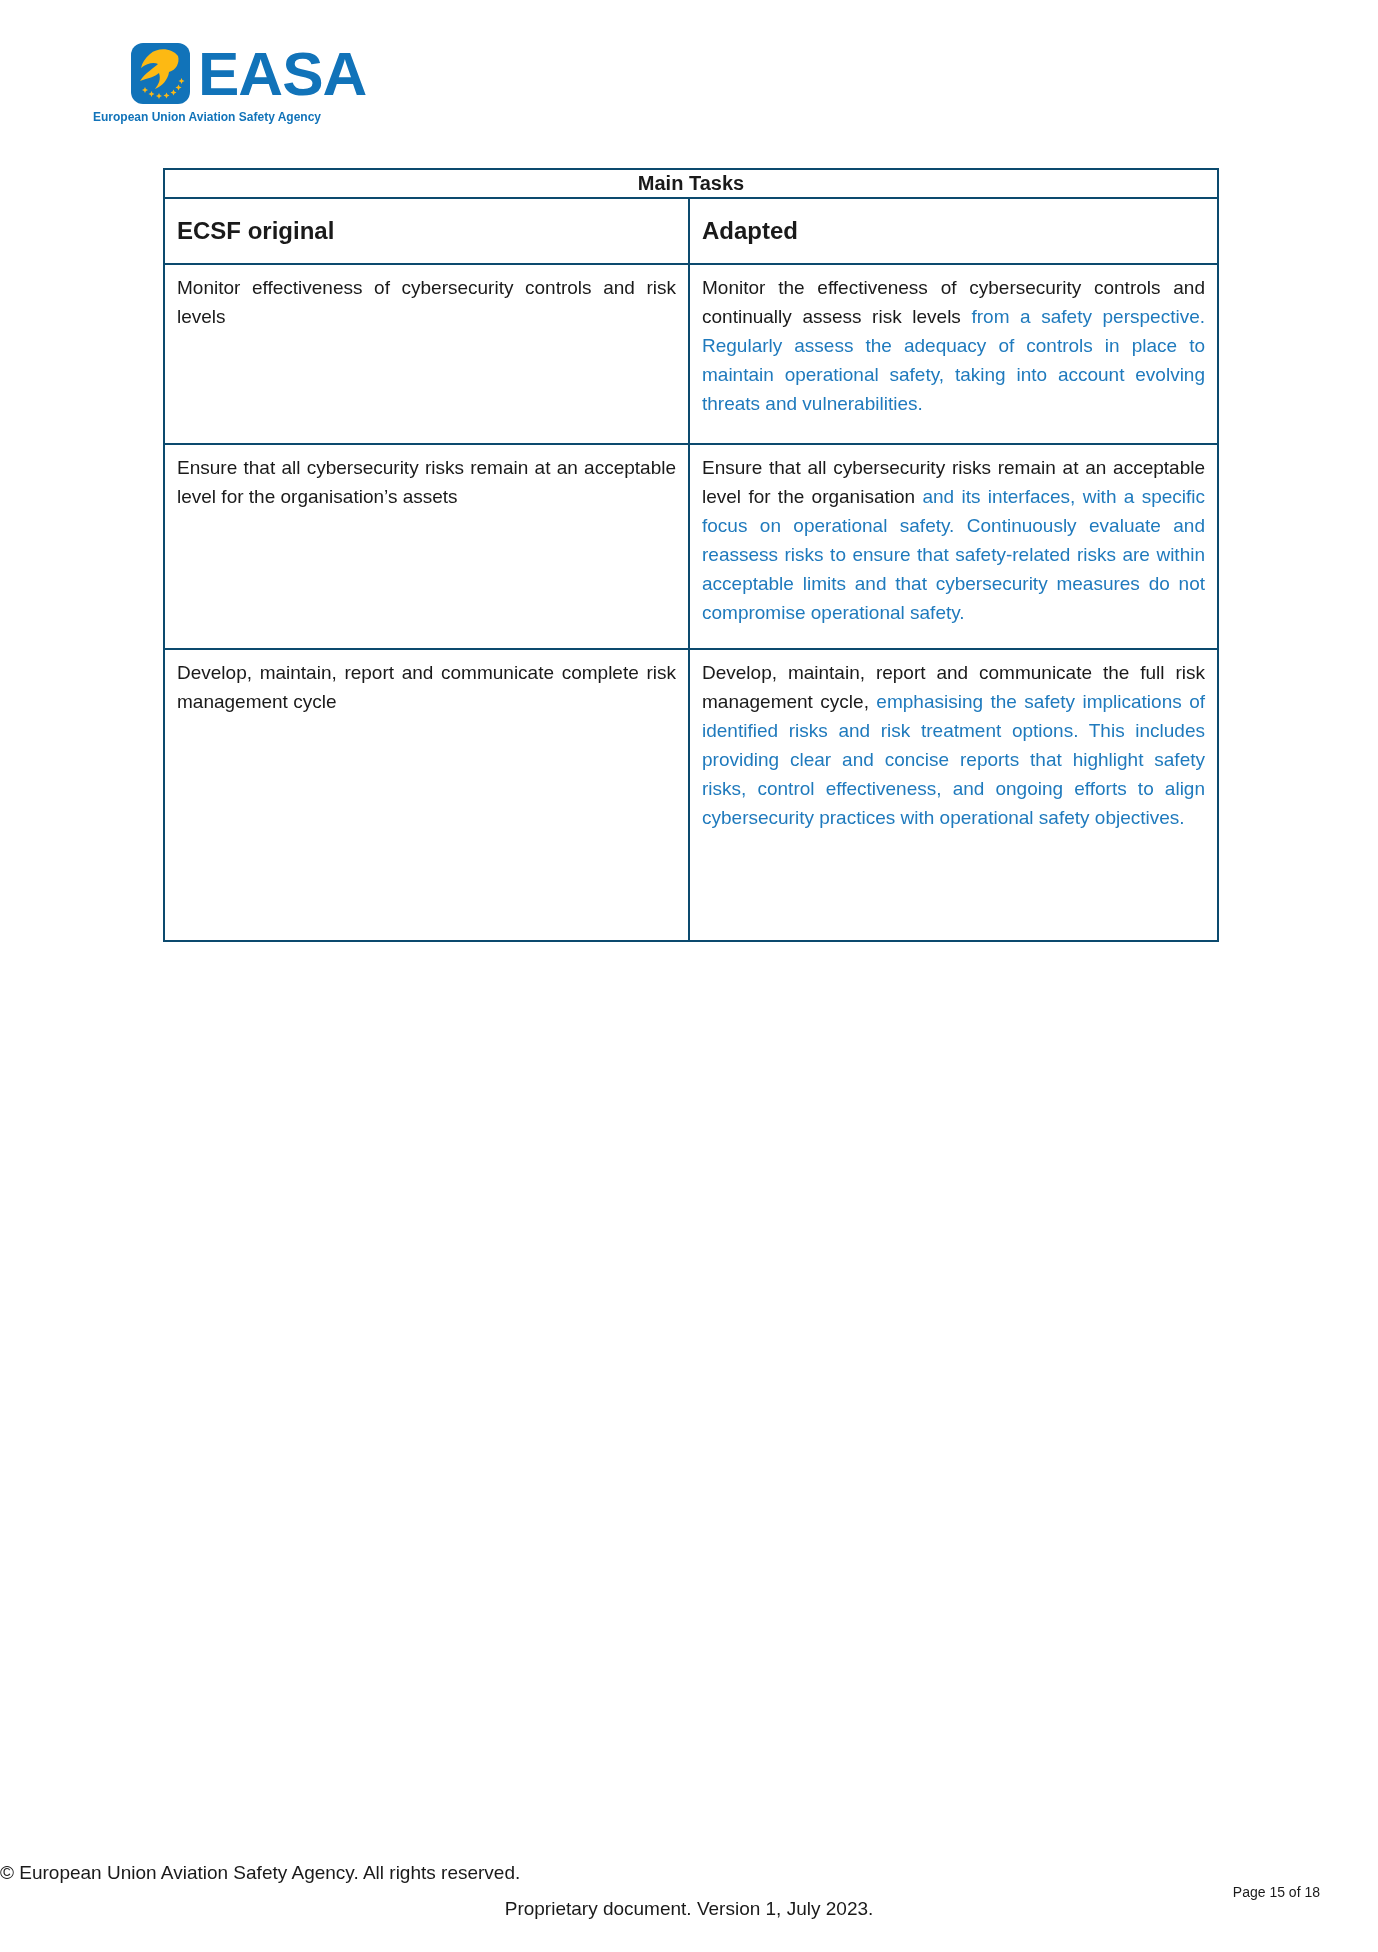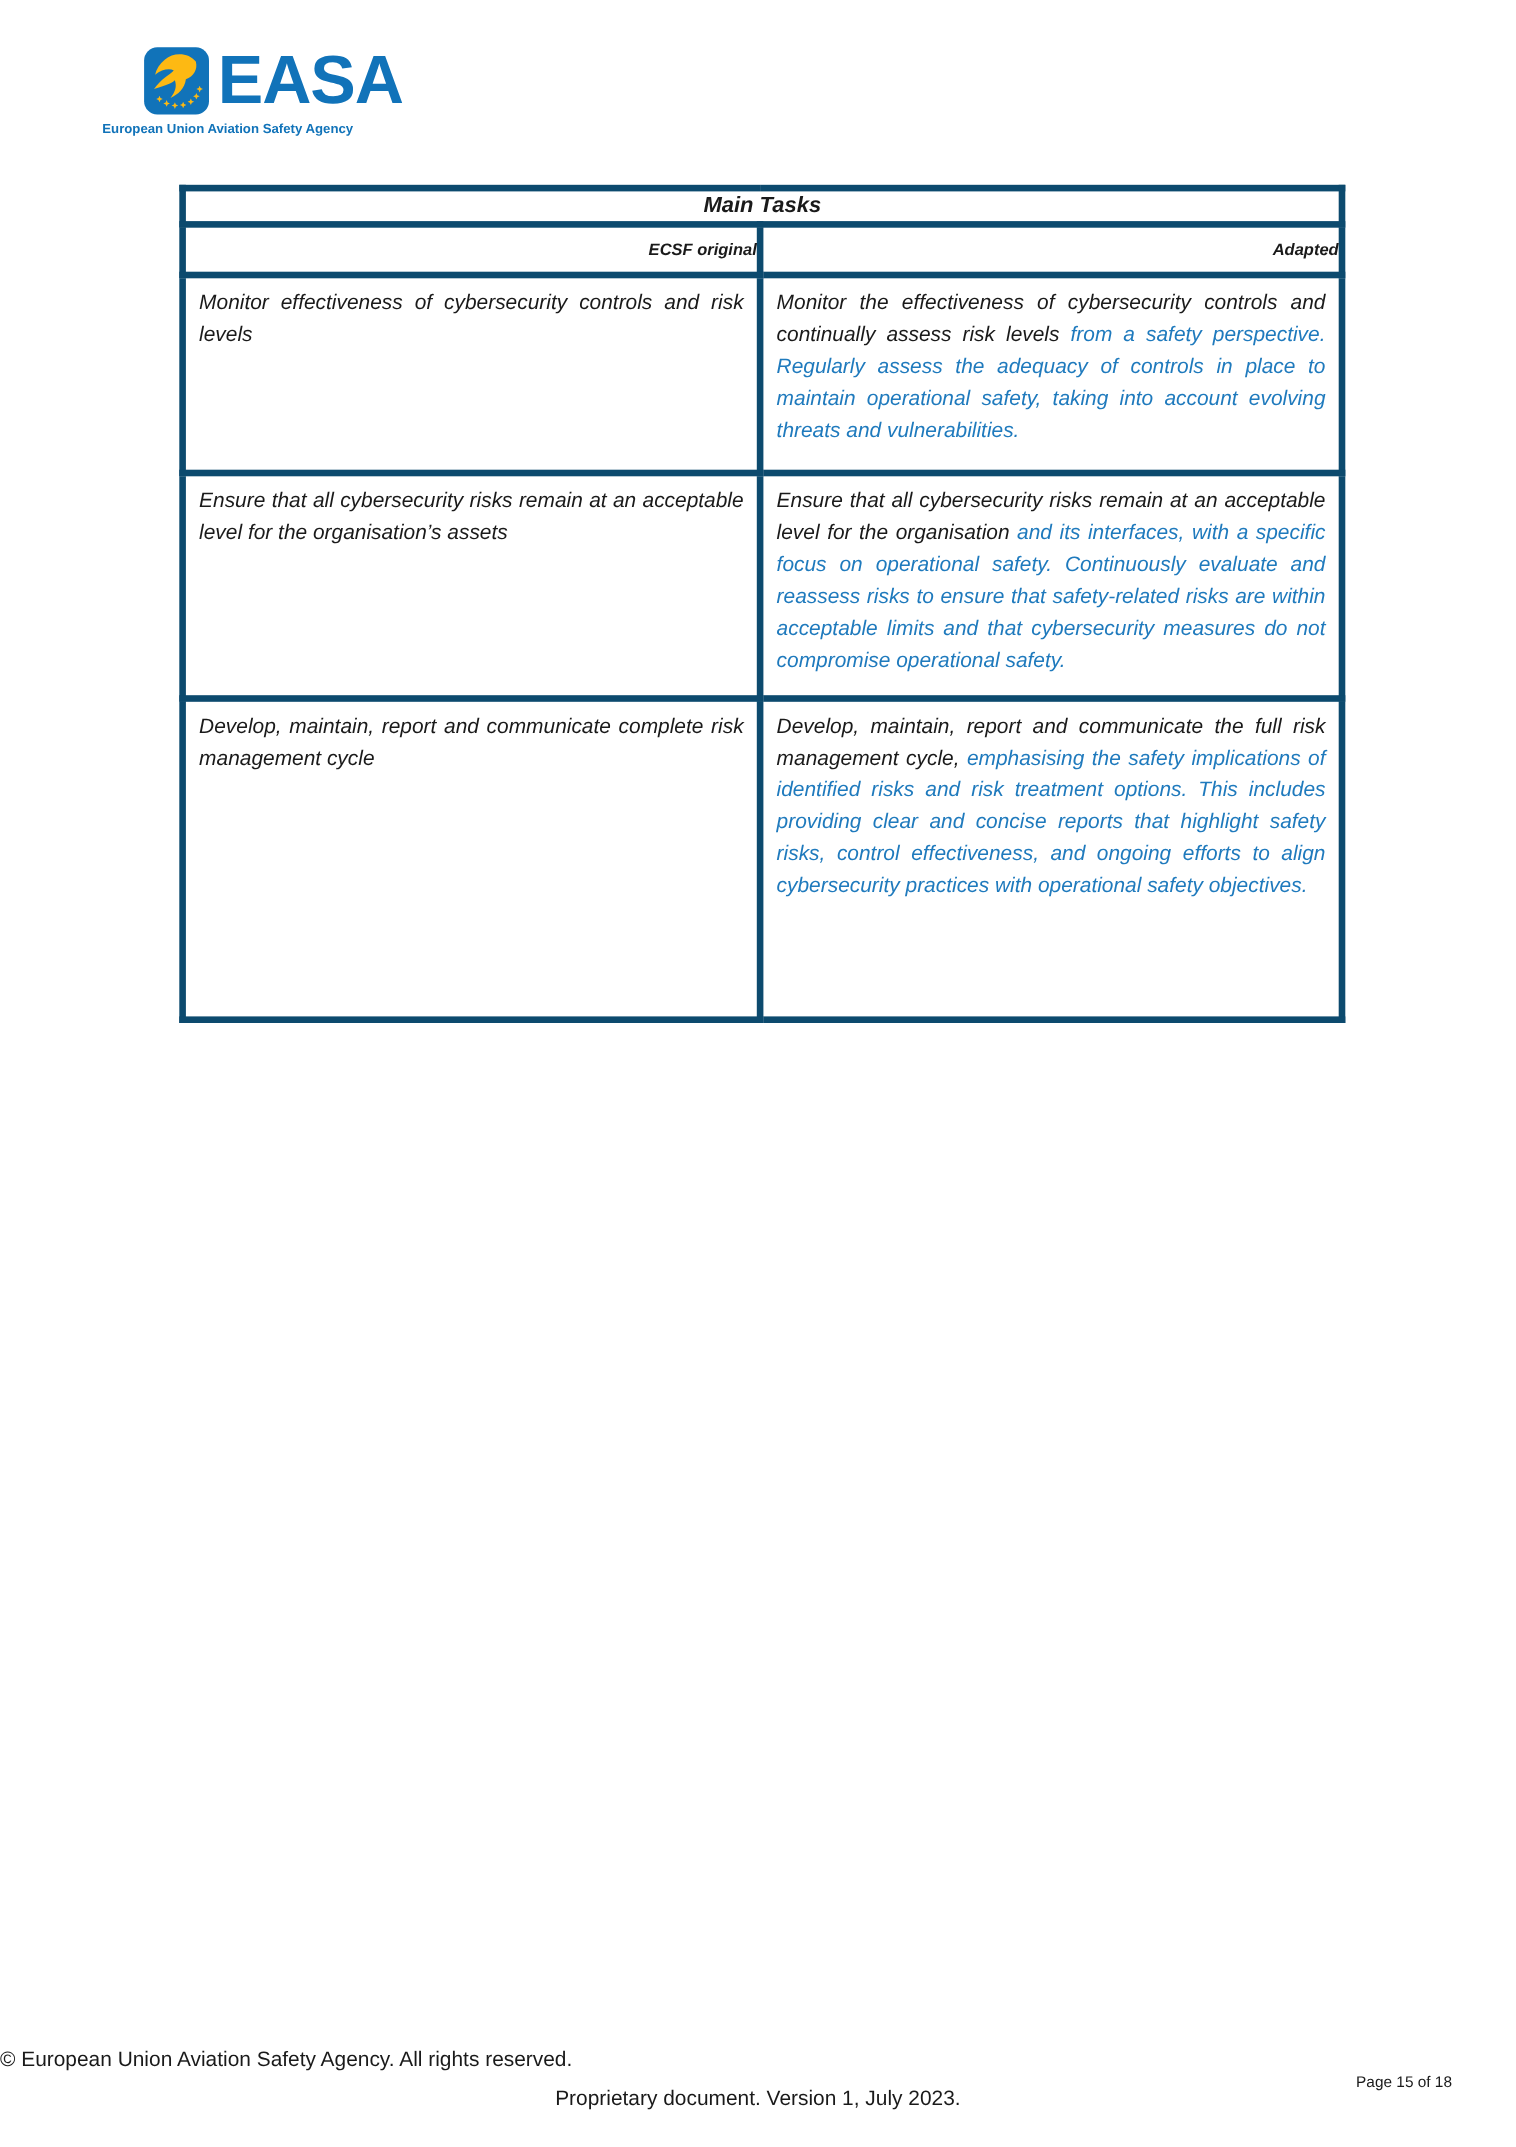--- a/index.html
+++ b/index.html
@@ -20,28 +20,28 @@
   }
   .logo-subtitle {
     font-size:12px; font-weight:700; color:var(--brand,#1173b9);
     margin-top:6px; white-space:nowrap;
   }
   
   .doc-table {
     position:absolute; left:163px; top:168px; width:1054px;
     border-collapse:collapse; table-layout:fixed;
   }
-  .doc-table td, .doc-table th { border:6px solid #0c4a6e;font-style:italic; }
+  .doc-table td, .doc-table th { border:2px solid #0c4a6e; }
   .t-title {
     height:27px; font-size:20px; font-weight:700; text-align:center;
     vertical-align:middle; padding:0;
   }
   .t-colhead {
-    height:40px; font-size:15px; font-weight:700; text-align:right;
-    vertical-align:middle; padding:0;
+    height:40px; font-size:24px; font-weight:700; text-align:left;
+    vertical-align:middle; padding:12px;
   }
   .t-cell {
     vertical-align:top; text-align:justify;
     font-size:19px; line-height:29px;
     padding:8px 12px 0 12px;
   }
   .row-1 { height:180px; }
   .row-2 { height:205px; }
   .row-3 { height:292px; }
   .blue { color:var(--accent,#1f7abd); }

